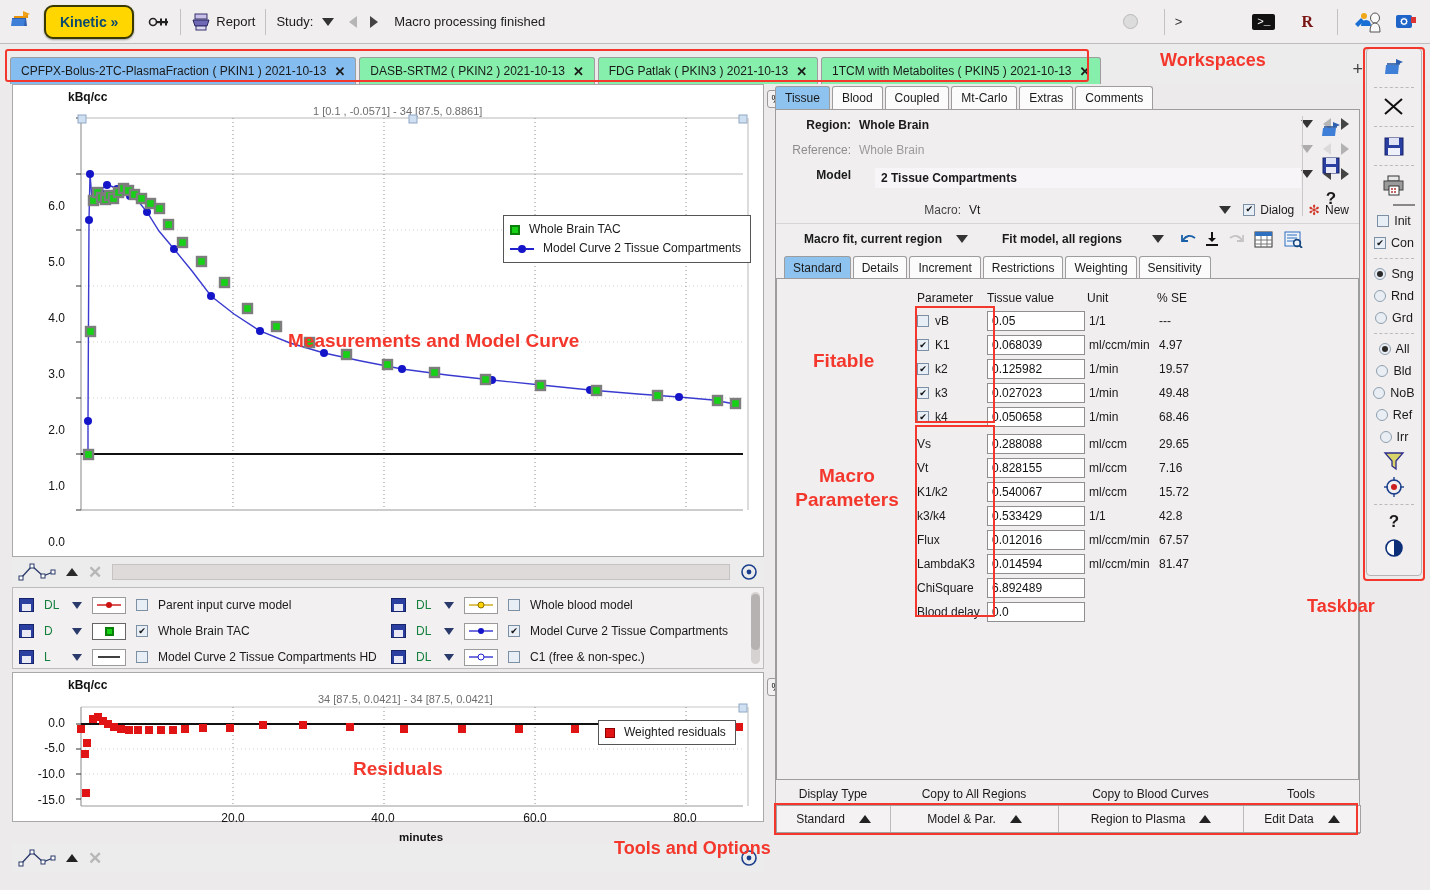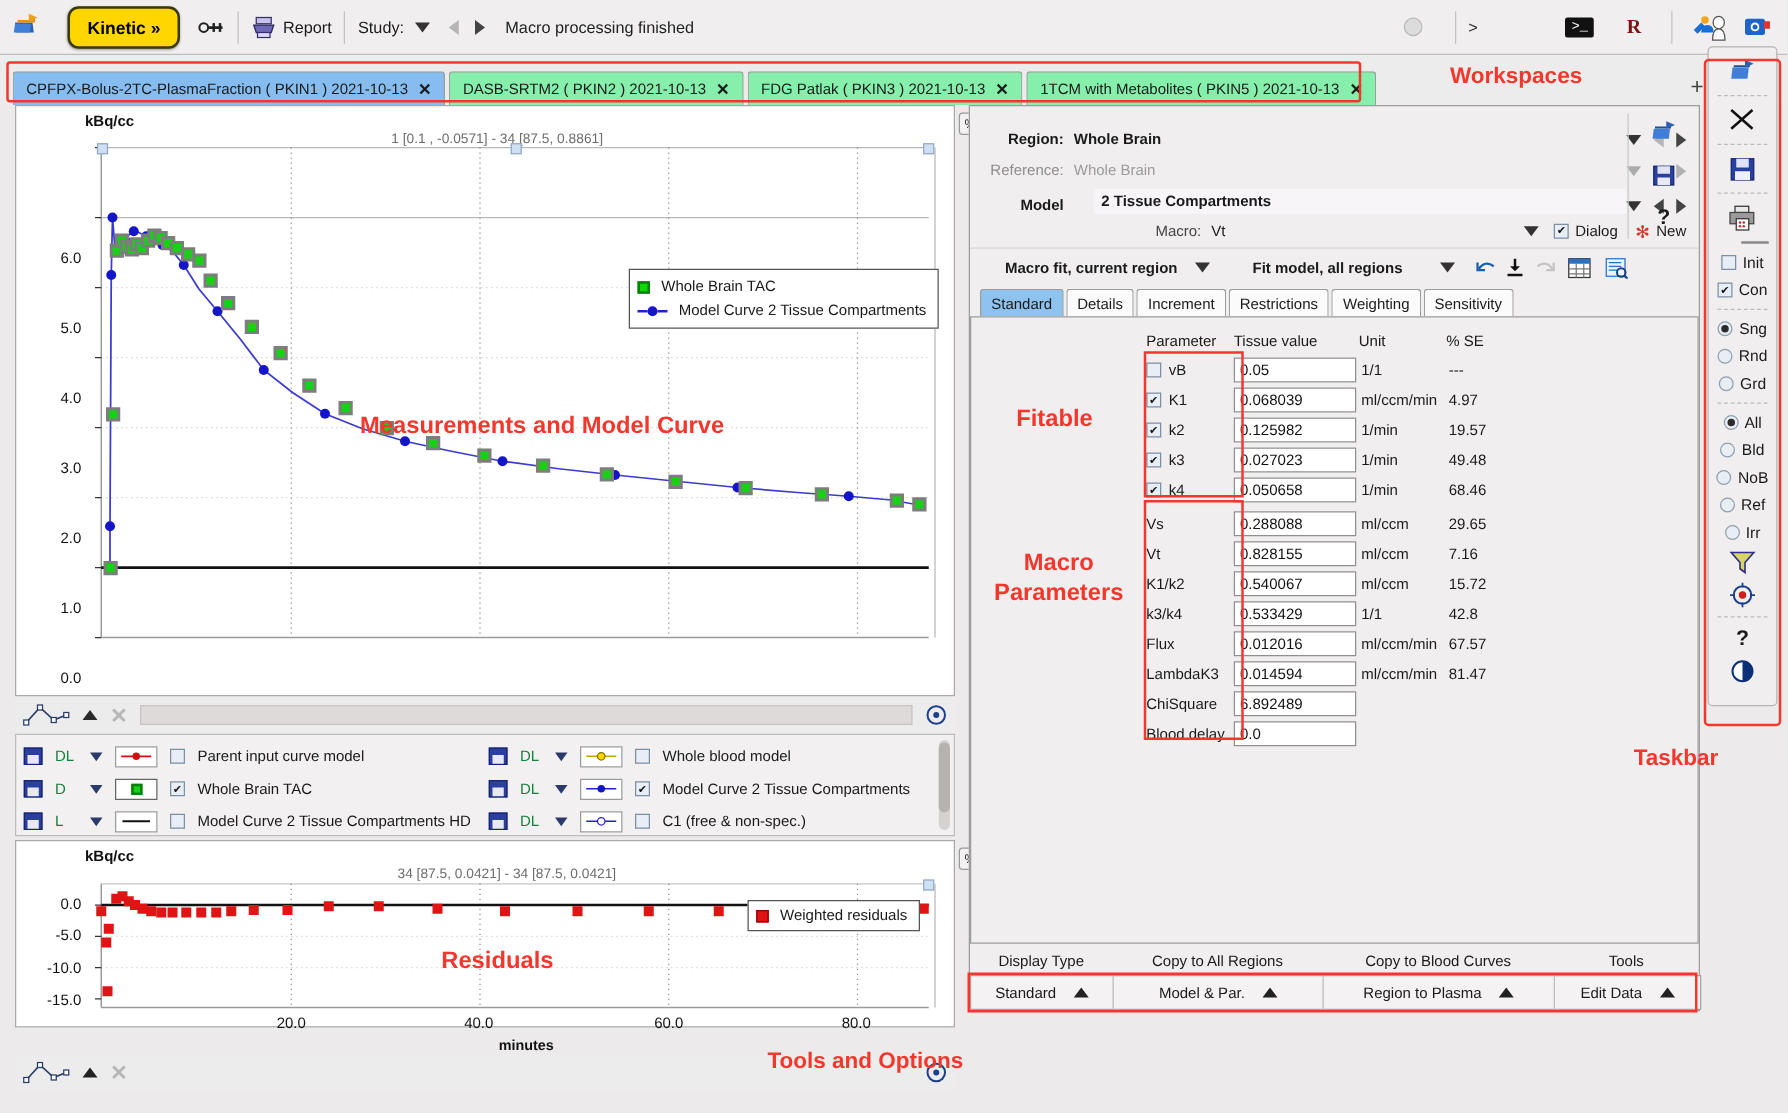--- a/index.html
+++ b/index.html
@@ -15,22 +15,22 @@
   .app { position:relative; width:1430px; height:890px; background:#eceaea; }
 
   
   .menubar {
     position:absolute; left:0; top:0; width:1430px; height:44px;
     background:#f0eeee; border-bottom:1px solid #bdbdbd;
     display:flex; align-items:center; padding:0 8px;
   }
   .kinetic-btn {
     background:#ffd600; border:2px solid #3a3a00; border-radius:9px;
-    font-weight:bold; font-size:14px; color:#000000; padding:7px 14px;
-    margin-left:20px; box-shadow:0 1px 2px rgba(0,0,0,.35);
+    font-weight:bold; font-size:14px; color:#0c4a6e; padding:7px 14px;
+    margin-left:10px; box-shadow:0 1px 2px rgba(0,0,0,.35);
     cursor:pointer; white-space:nowrap;
   }
   .mb-sep { width:1px; height:26px; background:#c2c2c2; margin:0 10px; }
   .mb-item { display:flex; align-items:center; gap:5px; font-size:13px; cursor:default; }
   .mb-status { font-size:13px; color:#222; margin-left:16px; }
   .tri-down { width:0;height:0;border-left:6px solid transparent;border-right:6px solid transparent;border-top:8px solid #333; }
   .tri-left { width:0;height:0;border-top:6px solid transparent;border-bottom:6px solid transparent;border-right:8px solid #b5b5b5; }
   .tri-right { width:0;height:0;border-top:6px solid transparent;border-bottom:6px solid transparent;border-left:8px solid #444; }
   .term-icon { background:#111; color:#fff; font-family:"Liberation Mono",monospace; font-size:11px; padding:2px 5px; border-radius:2px; }
   .rletter { font-family:"Liberation Serif", serif; color:#7a1414; font-weight:bold; font-size:16px; }
@@ -116,21 +116,21 @@
   .right-panel { position:absolute; left:775px; top:84px; width:585px; height:792px; }
   .rtabs { display:flex; align-items:flex-end; height:25px; gap:2px; }
   .rtab {
     height:23px; padding:0 9px; display:flex; align-items:center;
     border:1px solid #9d9d9d; border-bottom:none; border-radius:3px 3px 0 0;
     background:#fbfbfb; font-size:12px; cursor:pointer;
   }
   .rtab.active { background:#8fc3ef; }
   .rpanel-body { border:1px solid #9d9d9d; background:#f0eeee; height:725px; position:relative; }
 
-  .frow { display:flex; align-items:flex-end; height:25px; padding-left:8px; }
+  .frow { display:flex; align-items:flex-start; height:25px; padding-left:8px; }
   .flbl { width:75px; text-align:right; font-weight:bold; font-size:12px; padding-right:8px; }
   .flbl.dim { color:#8d8d8d; font-weight:normal; }
   .fval { flex:1; font-weight:bold; font-size:12px; }
   .fval.dim { color:#9b9b9b; font-weight:normal; }
   .fval.box { background:#f7f5f8; padding:3px 6px; }
   .arrows { display:flex; align-items:center; gap:10px; padding-right:10px; }
 
   .sidebtns { position:absolute; right:5px; top:4px; width:46px; text-align:center; }
   .sidebtn { height:34px; display:flex; align-items:center; justify-content:center; cursor:pointer; }
 
@@ -167,21 +167,21 @@
   .cmd-head div { text-align:center; }
   .cmd-row { display:flex; height:28px; border:1px solid #a2a2a2; background:#f4f2f2; }
   .cmd-cell { display:flex; align-items:center; justify-content:center; gap:14px;
               border-right:1px solid #bcbcbc; font-size:12px; cursor:pointer; }
   .cmd-cell:last-child { border-right:none; }
   .tri-up { width:0;height:0;border-left:6px solid transparent;border-right:6px solid transparent;border-bottom:8px solid #222; }
   .hl-cmd { position:absolute; left:-2px; bottom:-2px; width:584px; height:32px; border:2.5px solid #f4372c; pointer-events:none; }
 
   
   .taskbar {
-    position:absolute; left:1366px; top:37px; width:56px; height:528px;
+    position:absolute; left:1366px; top:48px; width:56px; height:528px;
     background:#f0eeee; border:1px solid #b4b4b4; border-radius:4px;
     padding-top:4px;
   }
   .tb-item { height:22px; display:flex; align-items:center; justify-content:center; gap:5px; font-size:12.5px; cursor:pointer; }
   .tb-icon { height:30px; display:flex; align-items:center; justify-content:center; cursor:pointer; }
   .tb-div { height:1px; margin:4px 7px; border-top:1px dashed #bbb; }
   .radio { width:12px;height:12px;border-radius:50%;border:1px solid #8e9fae;background:#e9eef4; display:inline-flex;align-items:center;justify-content:center; }
   .radio.on::after { content:""; width:6px;height:6px;border-radius:50%;background:#2a2a2a; }
   .hl-taskbar { position:absolute; left:1363px; top:47px; width:62px; height:534px; border:2.5px solid #f4372c; border-radius:4px; pointer-events:none; }
   .lbl-taskbar { position:absolute; left:1307px; top:596px; color:#f4372c; font-size:18px; font-weight:bold; }
@@ -620,20 +620,40 @@
           <circle cx="9" cy="9" r="7" fill="none" stroke="#1b3f8c" stroke-width="1.6"></circle>
           <circle cx="9" cy="9" r="2.4" fill="#1b3f8c"></circle>
         </svg>
       </span>
     </div>
   </div>
 
   <div class="lbl-toolsopts">Tools and Options</div>
 
   <div class="right-panel">
+    <div class="rtabs">
+      <div class="rtab active">
+          <span>Tissue</span>
+        </div>
+      <div class="rtab">
+          <span>Blood</span>
+        </div>
+      <div class="rtab">
+          <span>Coupled</span>
+        </div>
+      <div class="rtab">
+          <span>Mt-Carlo</span>
+        </div>
+      <div class="rtab">
+          <span>Extras</span>
+        </div>
+      <div class="rtab">
+          <span>Comments</span>
+        </div>
+    </div>
 
     <div class="rpanel-body">
 
       <div style="padding-top:8px;">
         <div class="frow">
           <span class="flbl">Region:</span>
           <span class="fval">Whole Brain</span>
           <span class="arrows">
             <span class="tri-down"></span>
             <span class="tri-left"></span>

